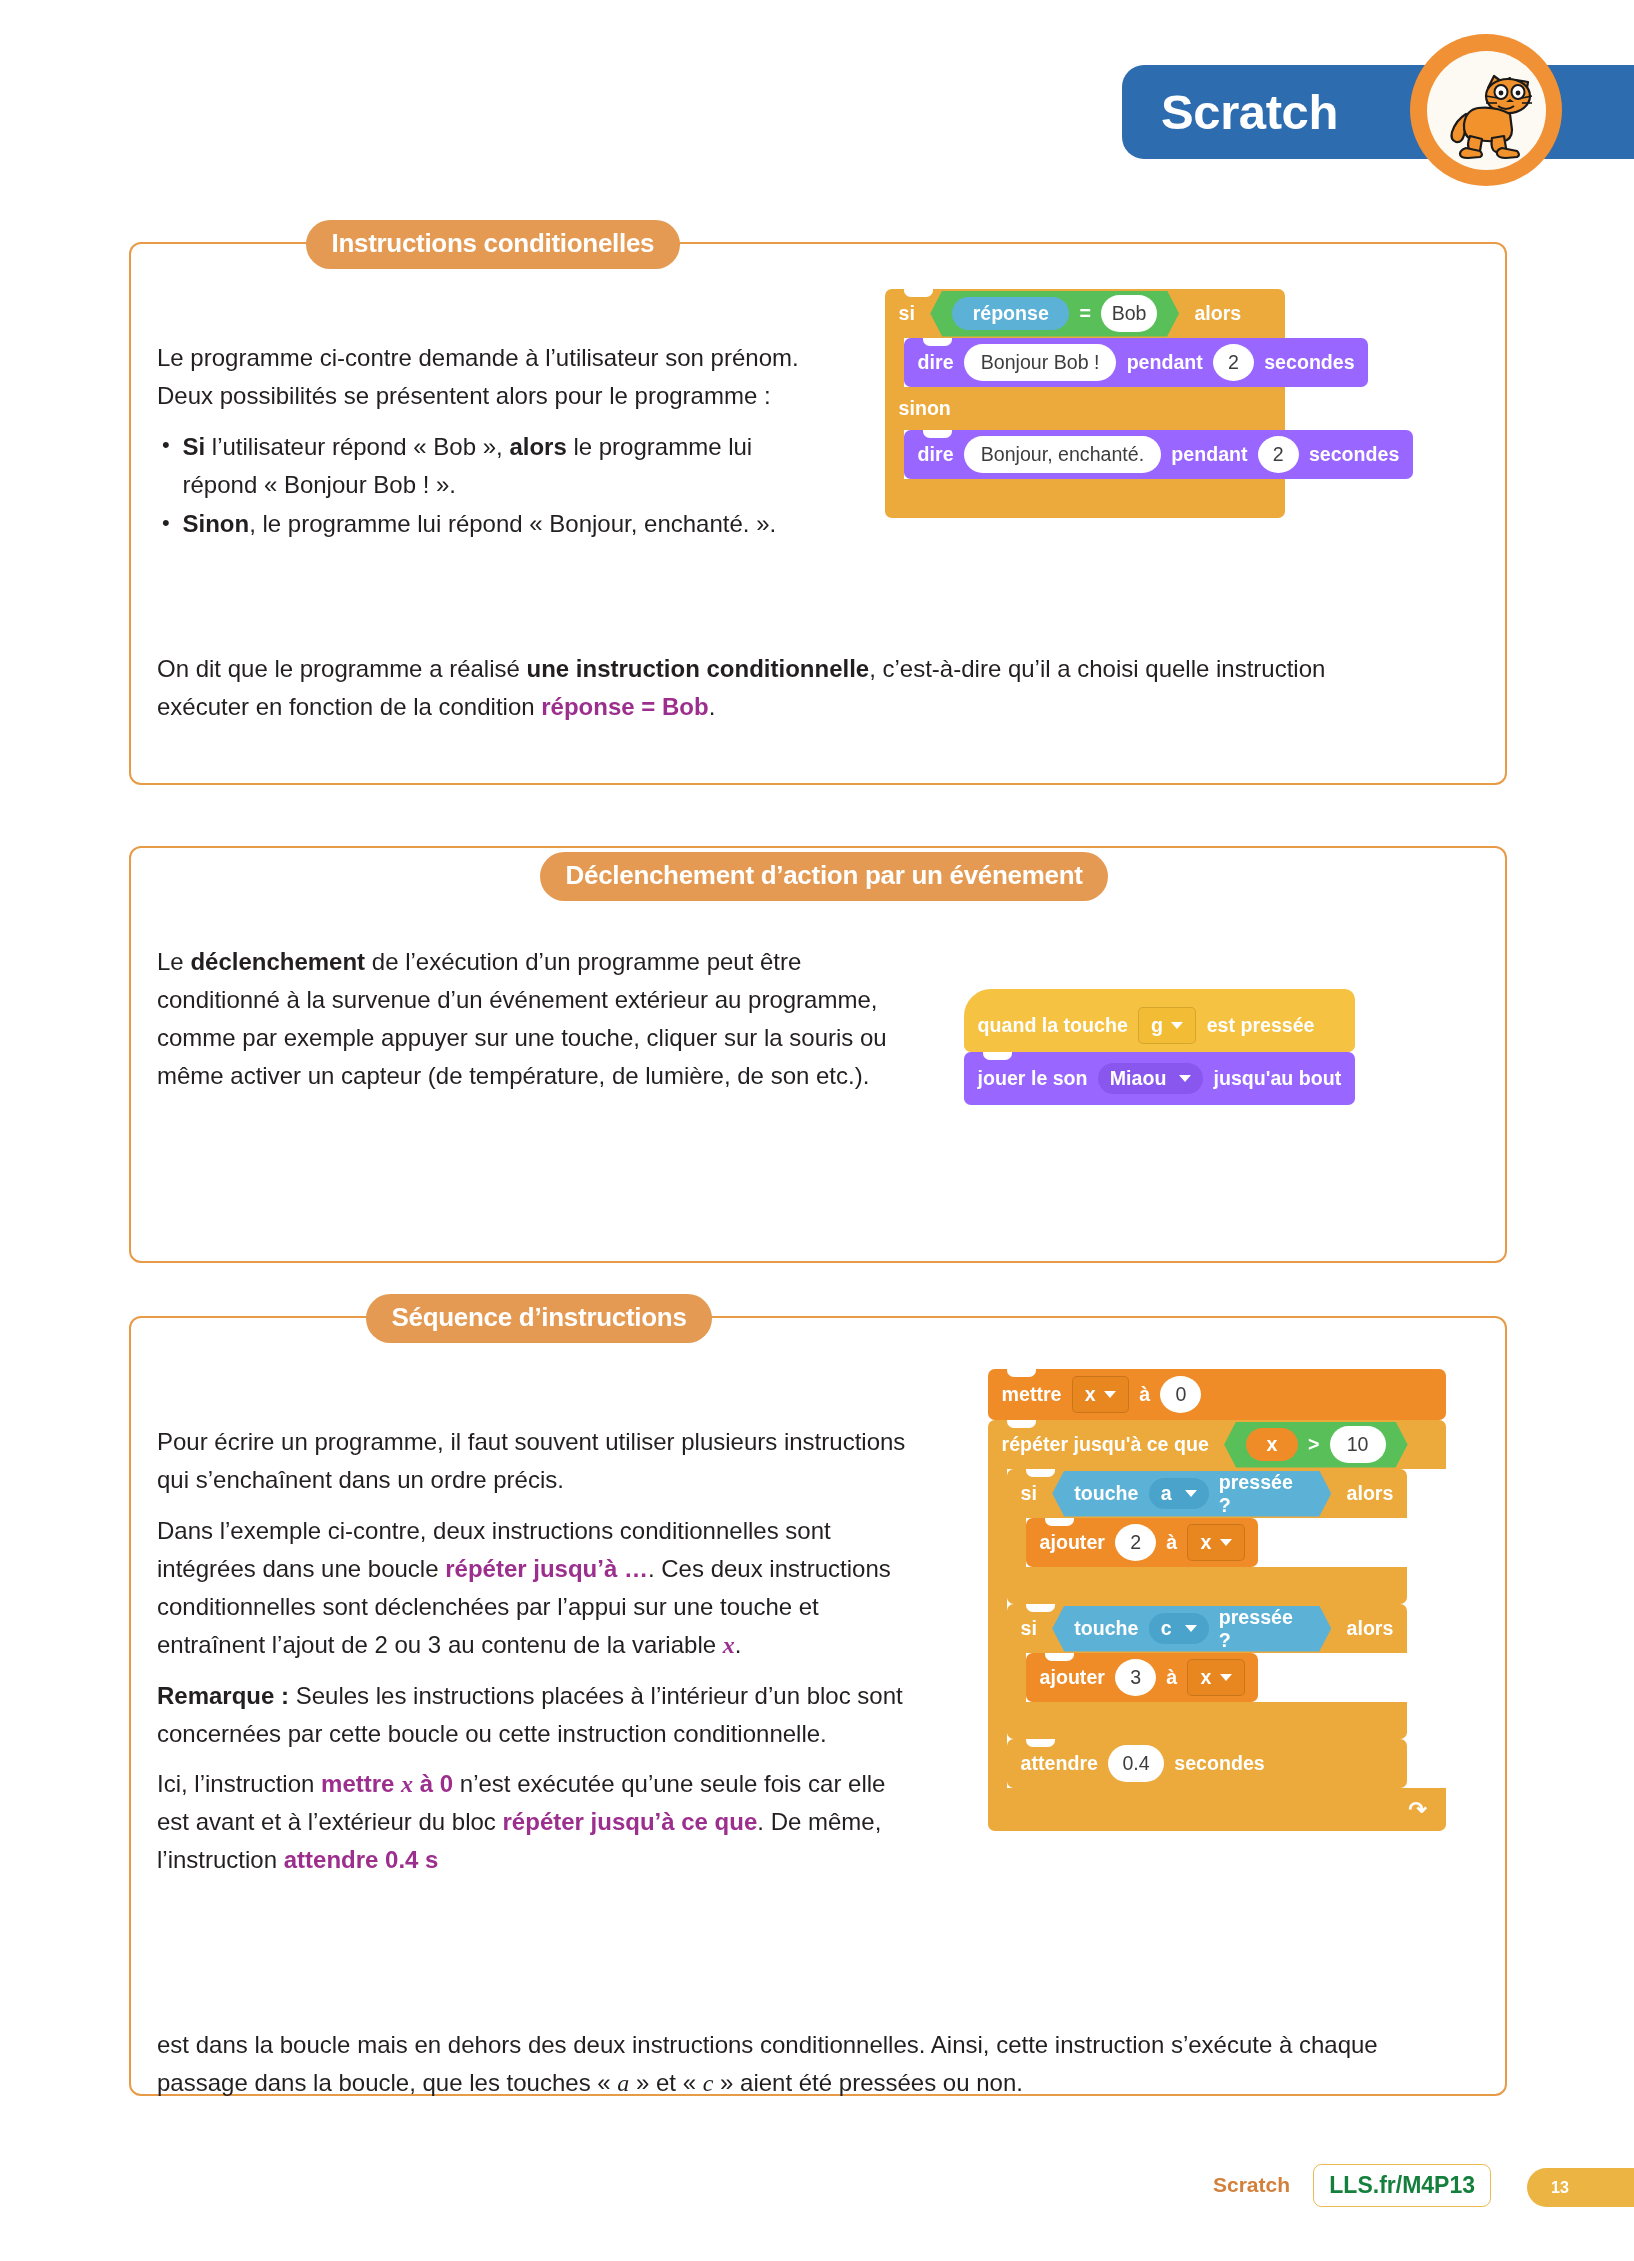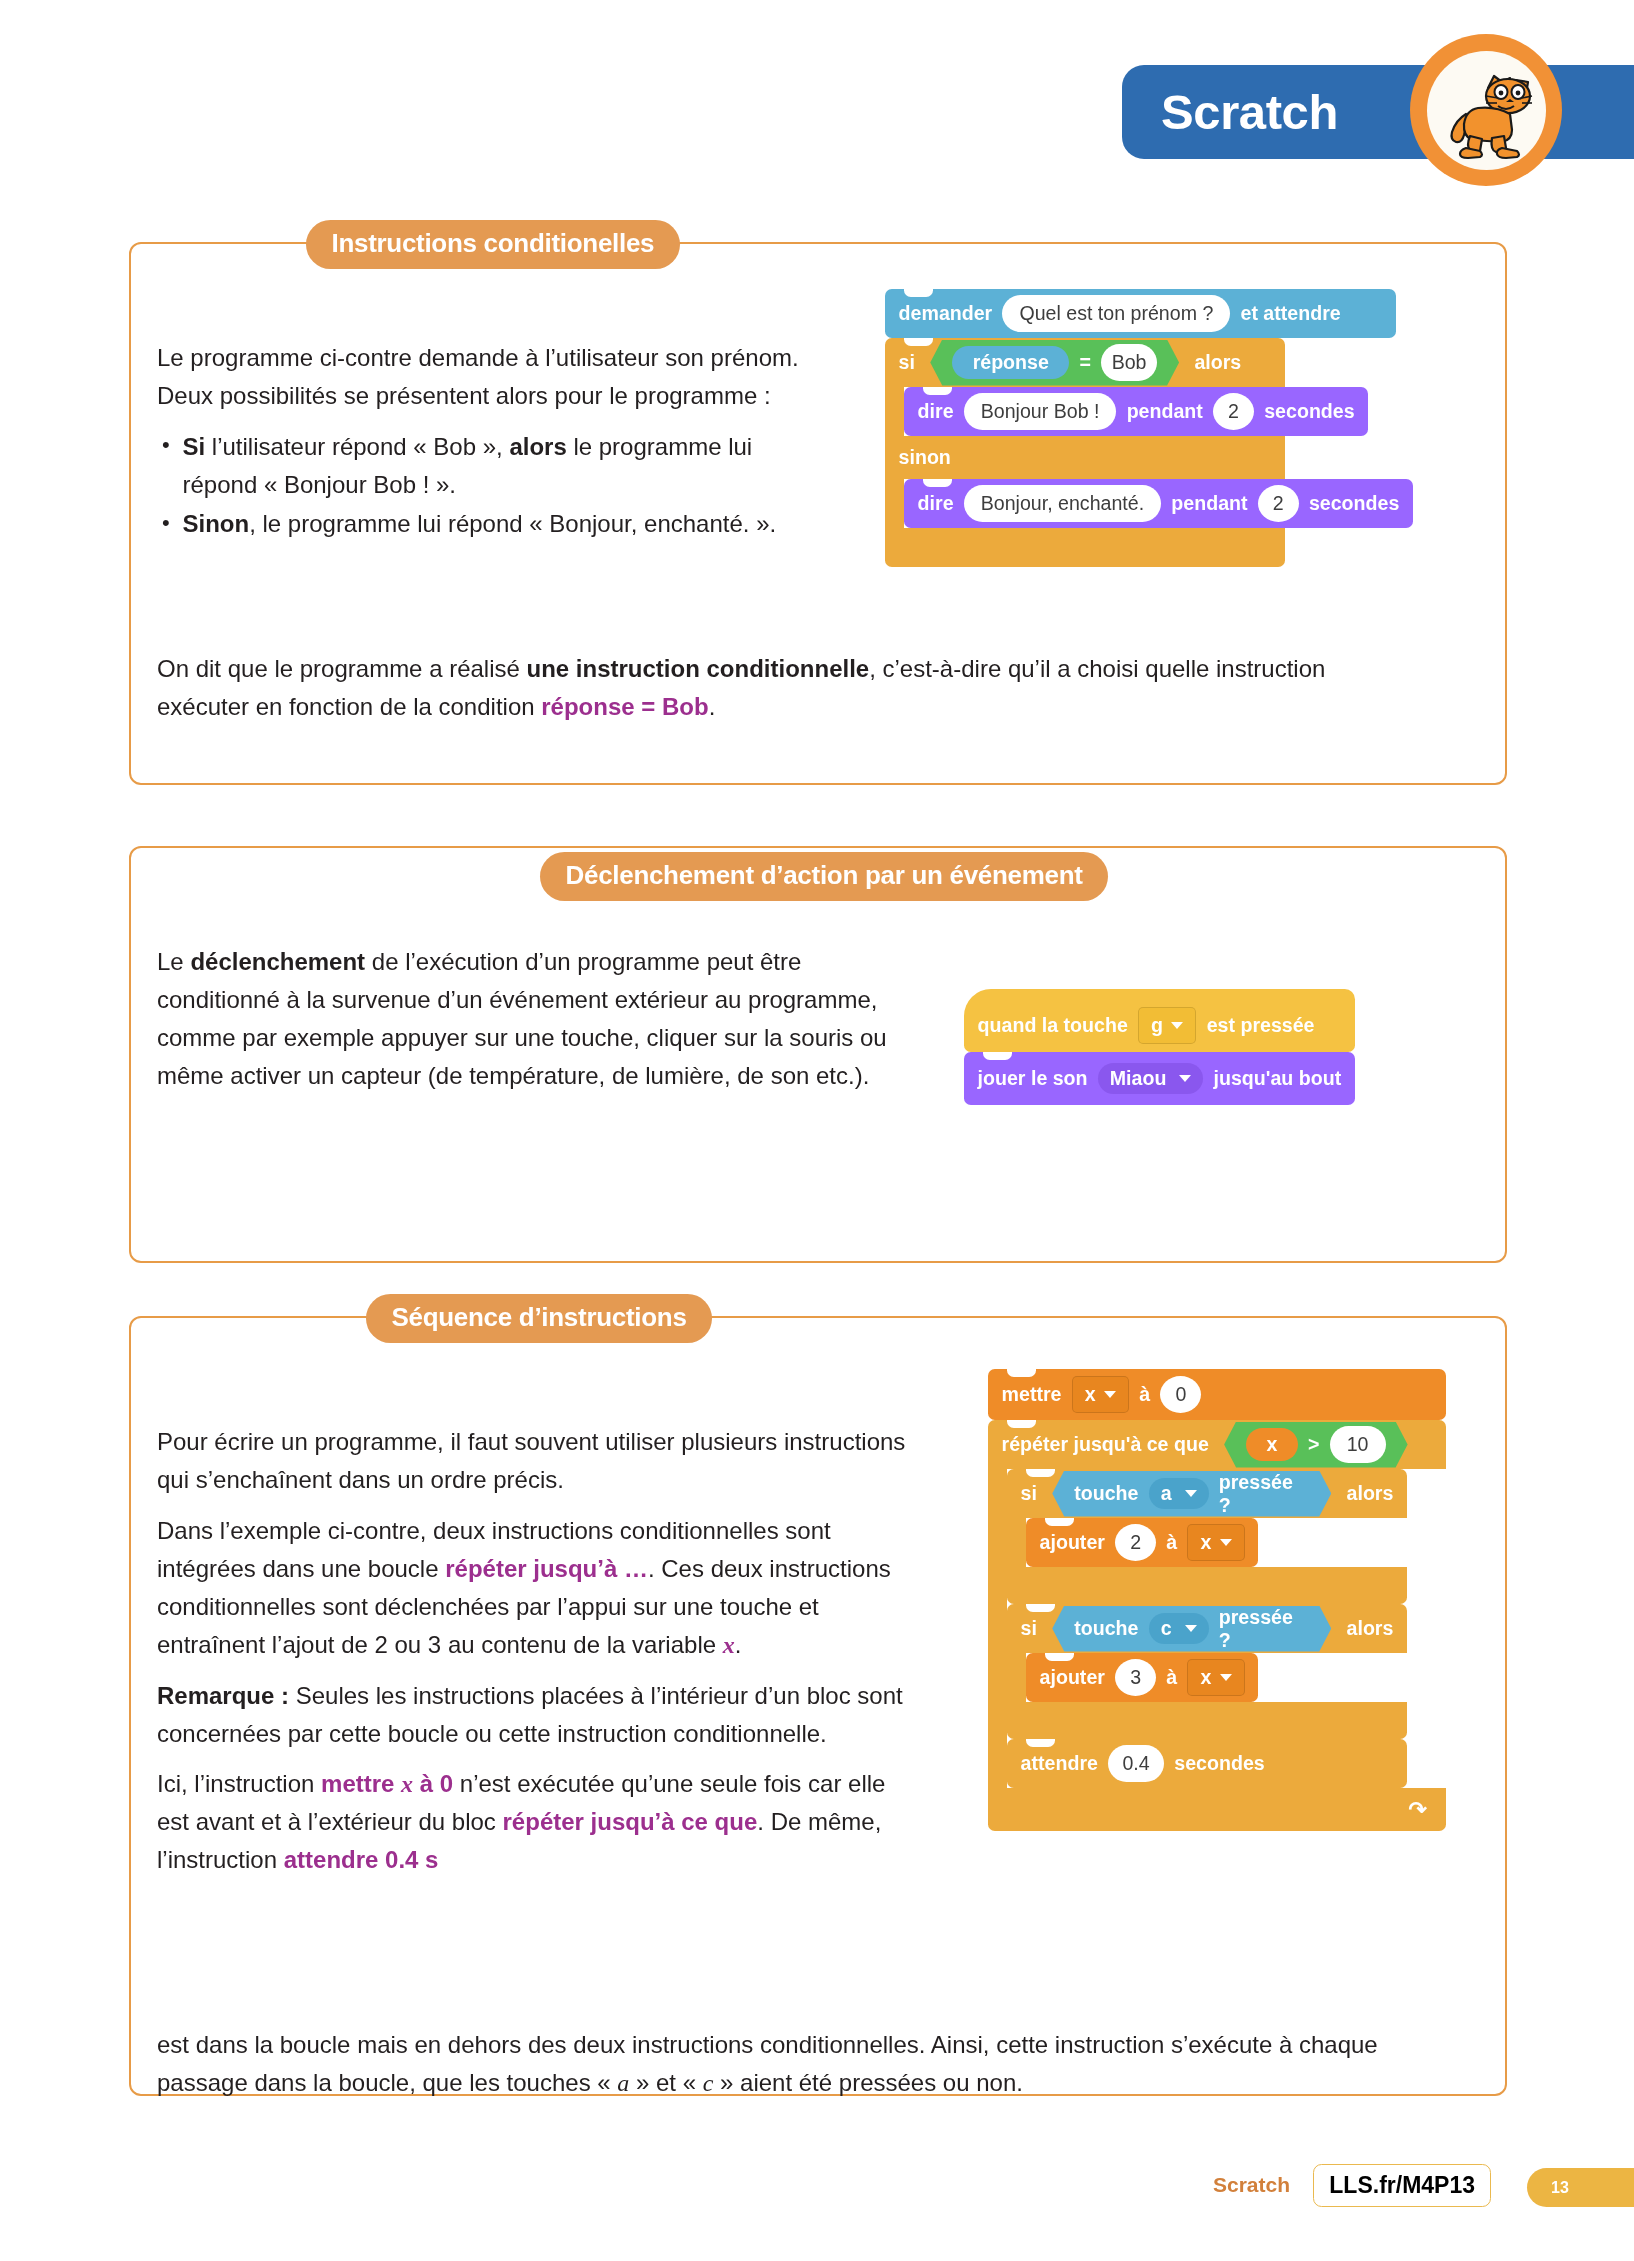--- a/index.html
+++ b/index.html
@@ -267,21 +267,21 @@
     font-size: 21px;
     font-weight: bold;
   }
   .footer-code {
     position: absolute;
     top: 2164px;
     left: 1313px;
     border: 1.7px solid #eab94f;
     border-radius: 8.5px;
     padding: 6.8px 15.3px;
-    color: #000000;
+    color: #15803d;
     font-size: 23px;
     font-weight: bold;
   }
   .page-num {
     position: absolute;
     top: 2168px;
     left: 1527px;
     width: 108px;
     height: 39px;
     background: #ecb543;
@@ -341,25 +341,20 @@
   </ul>
 </div>
 
 <div class="prose" id="text-1b">
   <p>
     <span>On dit que le programme a réalisé </span><b>une instruction conditionnelle</b><span>, c’est-à-dire qu’il a choisi quelle instruction exécuter en fonction de la condition </span><span class="purple">réponse = Bob</span><span>.</span>
   </p>
 </div>
 
 <div class="blocks" style="top:289px;left:885px;">
-  <div class="blk blk-sensing notch" style="width:511px;">
-    <span>demander</span>
-    <span class="inp-text">Quel est ton prénom ?</span>
-    <span>et attendre</span>
-  </div>
 
   <div class="cblock">
     <div class="c-head c-ctrl notch" style="width:400px;">
       <span style="margin-right:15.3px;">si</span>
       <div class="hexa hex-op">
         <span class="reporter rep-sensing">réponse</span>
         <span style="margin:0 10.2px;">=</span>
         <span class="inp-num wide">Bob</span>
       </div>
       <span style="margin-left:15.3px;">alors</span>

